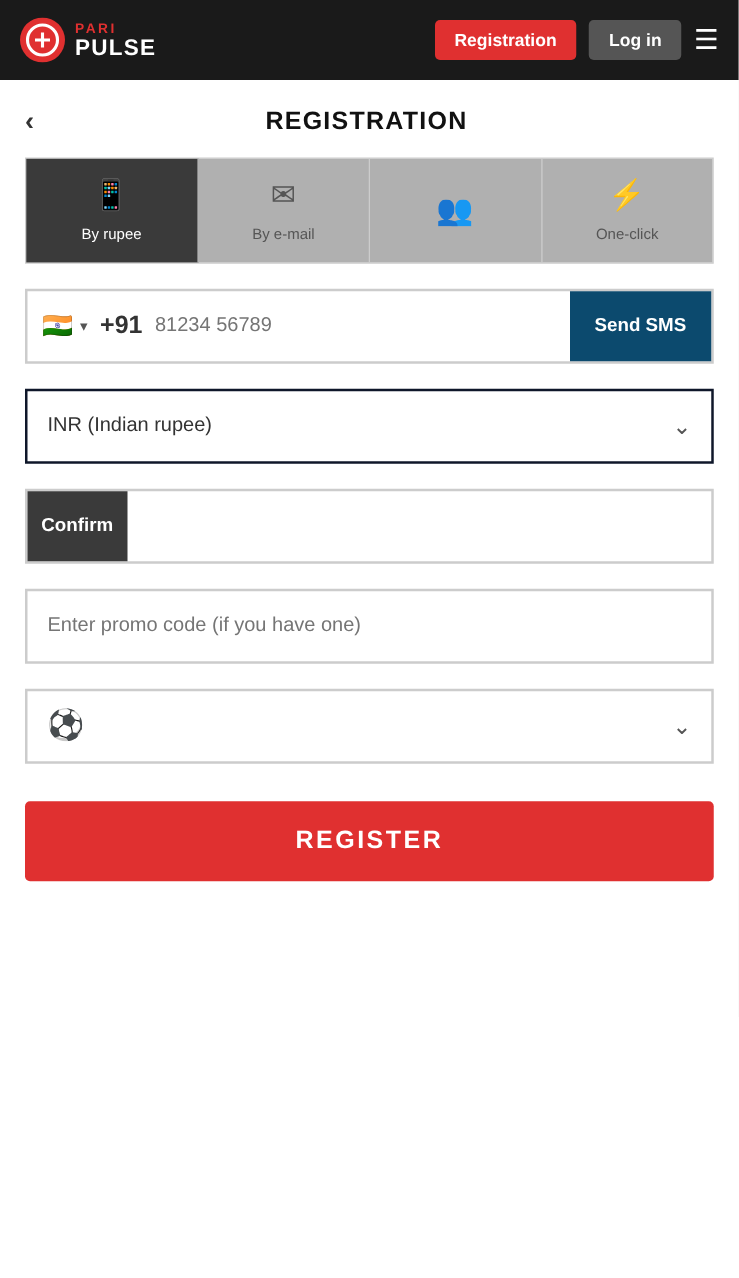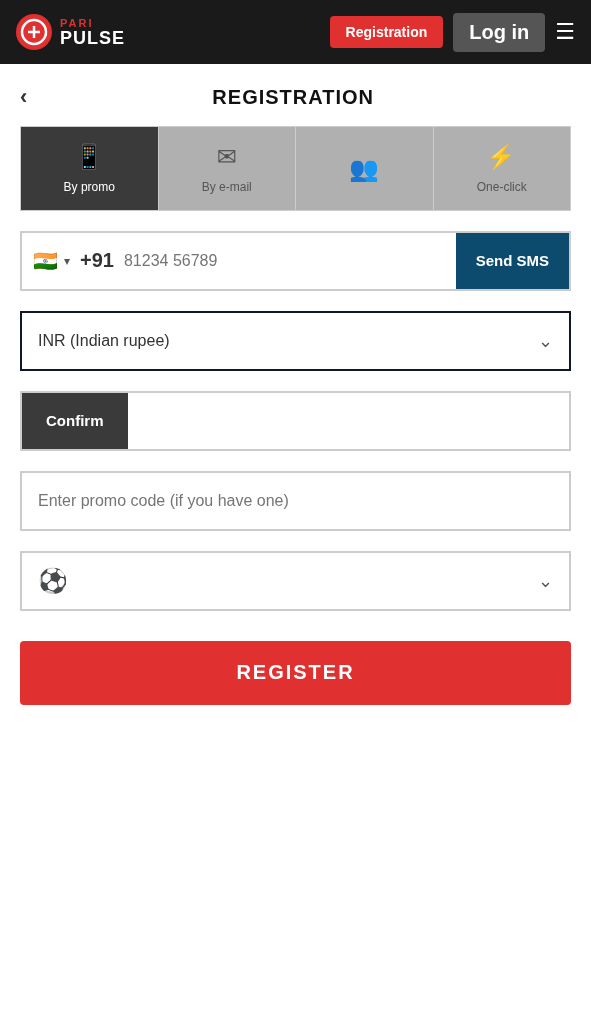--- a/index.html
+++ b/index.html
@@ -58,21 +58,21 @@
       font-size: 14px;
       font-weight: bold;
       border-radius: 4px;
       cursor: pointer;
     }
     .btn-login {
       background: #555;
       color: white;
       border: none;
       padding: 8px 16px;
-      font-size: 20px;
+      font-size: 14px;
       font-weight: bold;
       border-radius: 4px;
       cursor: pointer;
     }
     .hamburger-icon {
       color: white;
       font-size: 22px;
       cursor: pointer;
     }
 
@@ -224,21 +224,21 @@
       outline: none;
       font-size: 16px;
       color: #aaa;
       padding: 0 16px;
       background: transparent;
     }
     .btn-confirm {
       background: #3a3a3a;
       color: white;
       border: none;
-      padding: 0 24px;
+      padding: 0 11px;
       font-size: 15px;
       font-weight: bold;
       cursor: pointer;
     }
 
     
     .promo-row {
       border: 2px solid #ccc;
       height: 60px;
       display: flex;
@@ -320,21 +320,21 @@
 <div class="page">
 
   <div class="page-header">
     <span class="back-btn">‹</span>
     <span class="page-title">REGISTRATION</span>
   </div>
 
   <div class="reg-tabs">
     <div class="reg-tab active">
       <span class="tab-icon">📱</span>
-      <span>By promo</span>
+      <span>By rupee</span>
     </div>
     <div class="reg-tab">
       <span class="tab-icon">✉</span>
       <span>By e-mail</span>
     </div>
     <div class="reg-tab">
       <span class="tab-icon">👥</span>
     </div>
     <div class="reg-tab">
       <span class="tab-icon">⚡</span>

